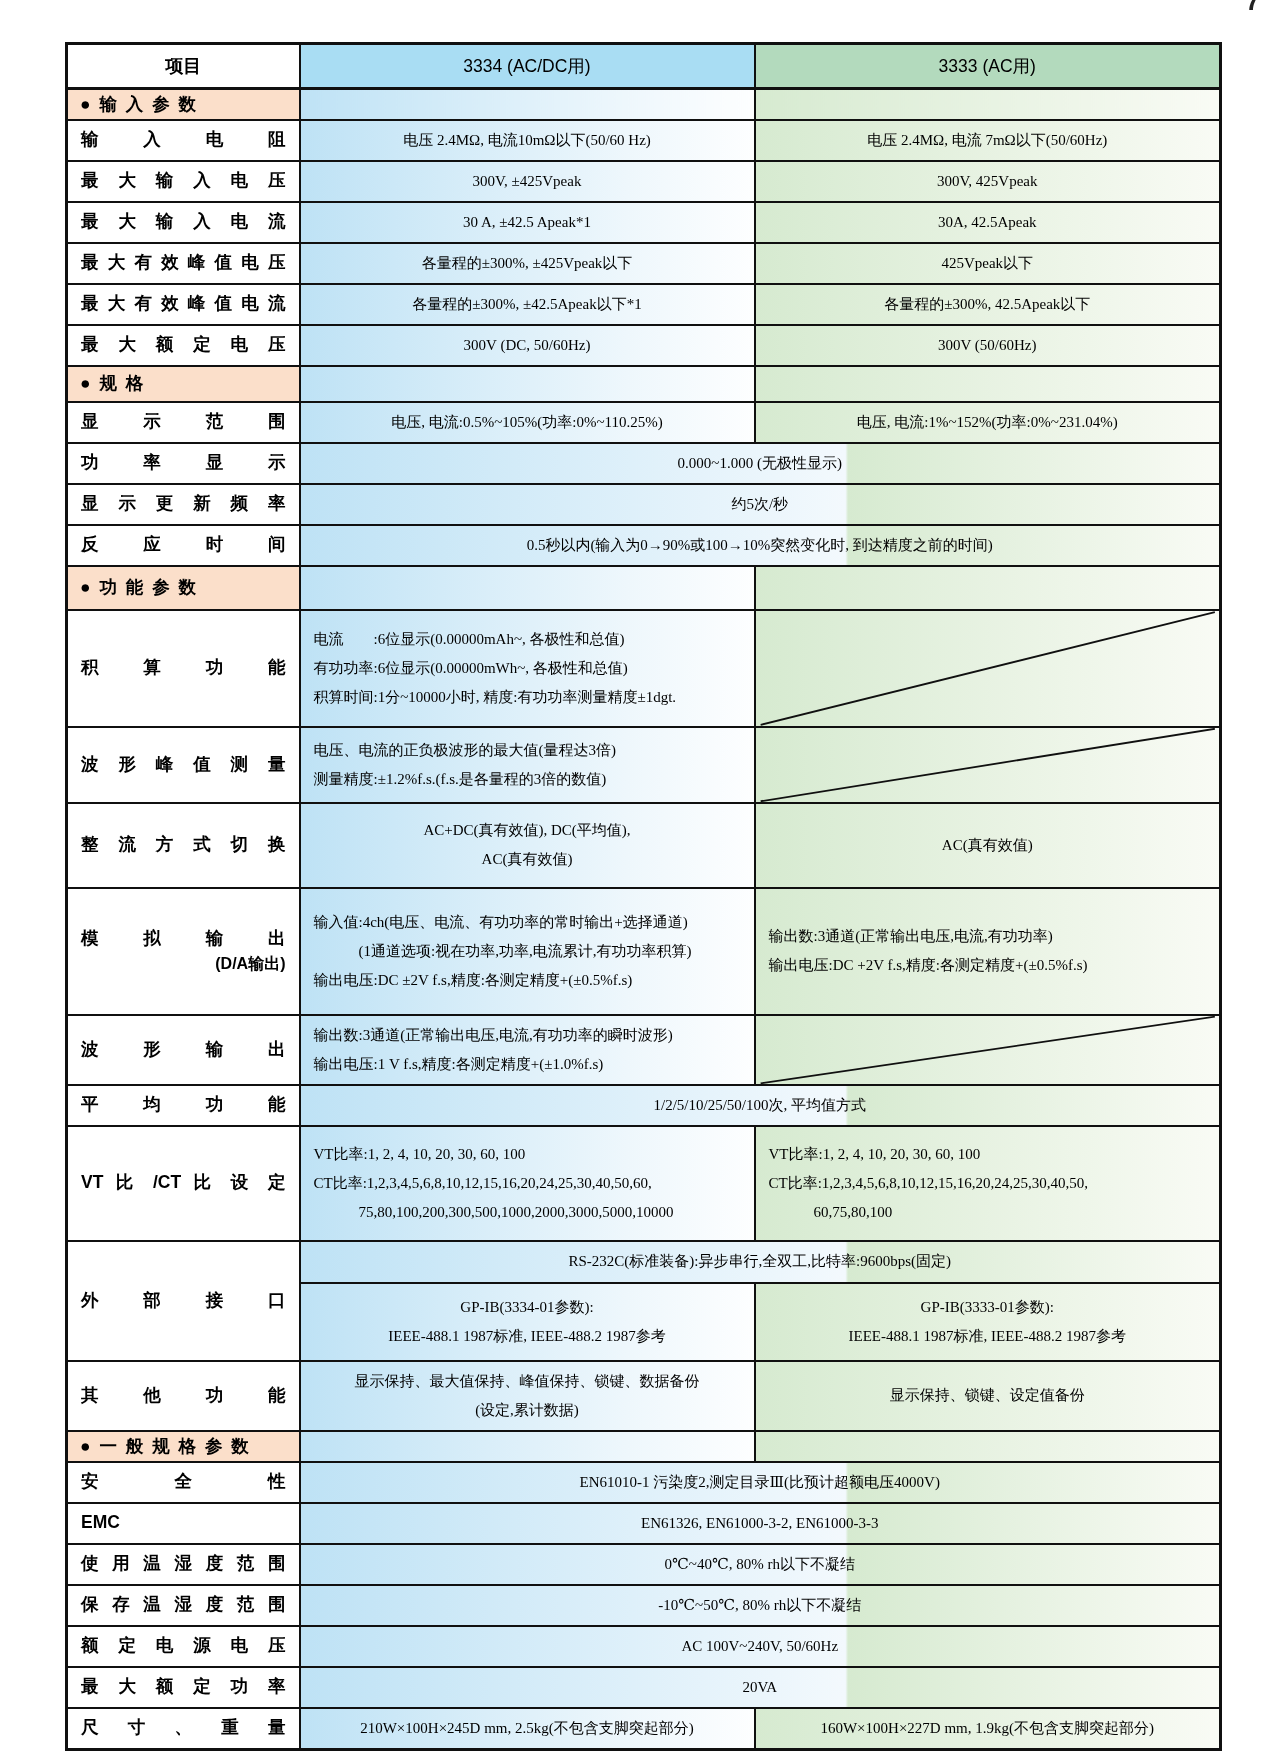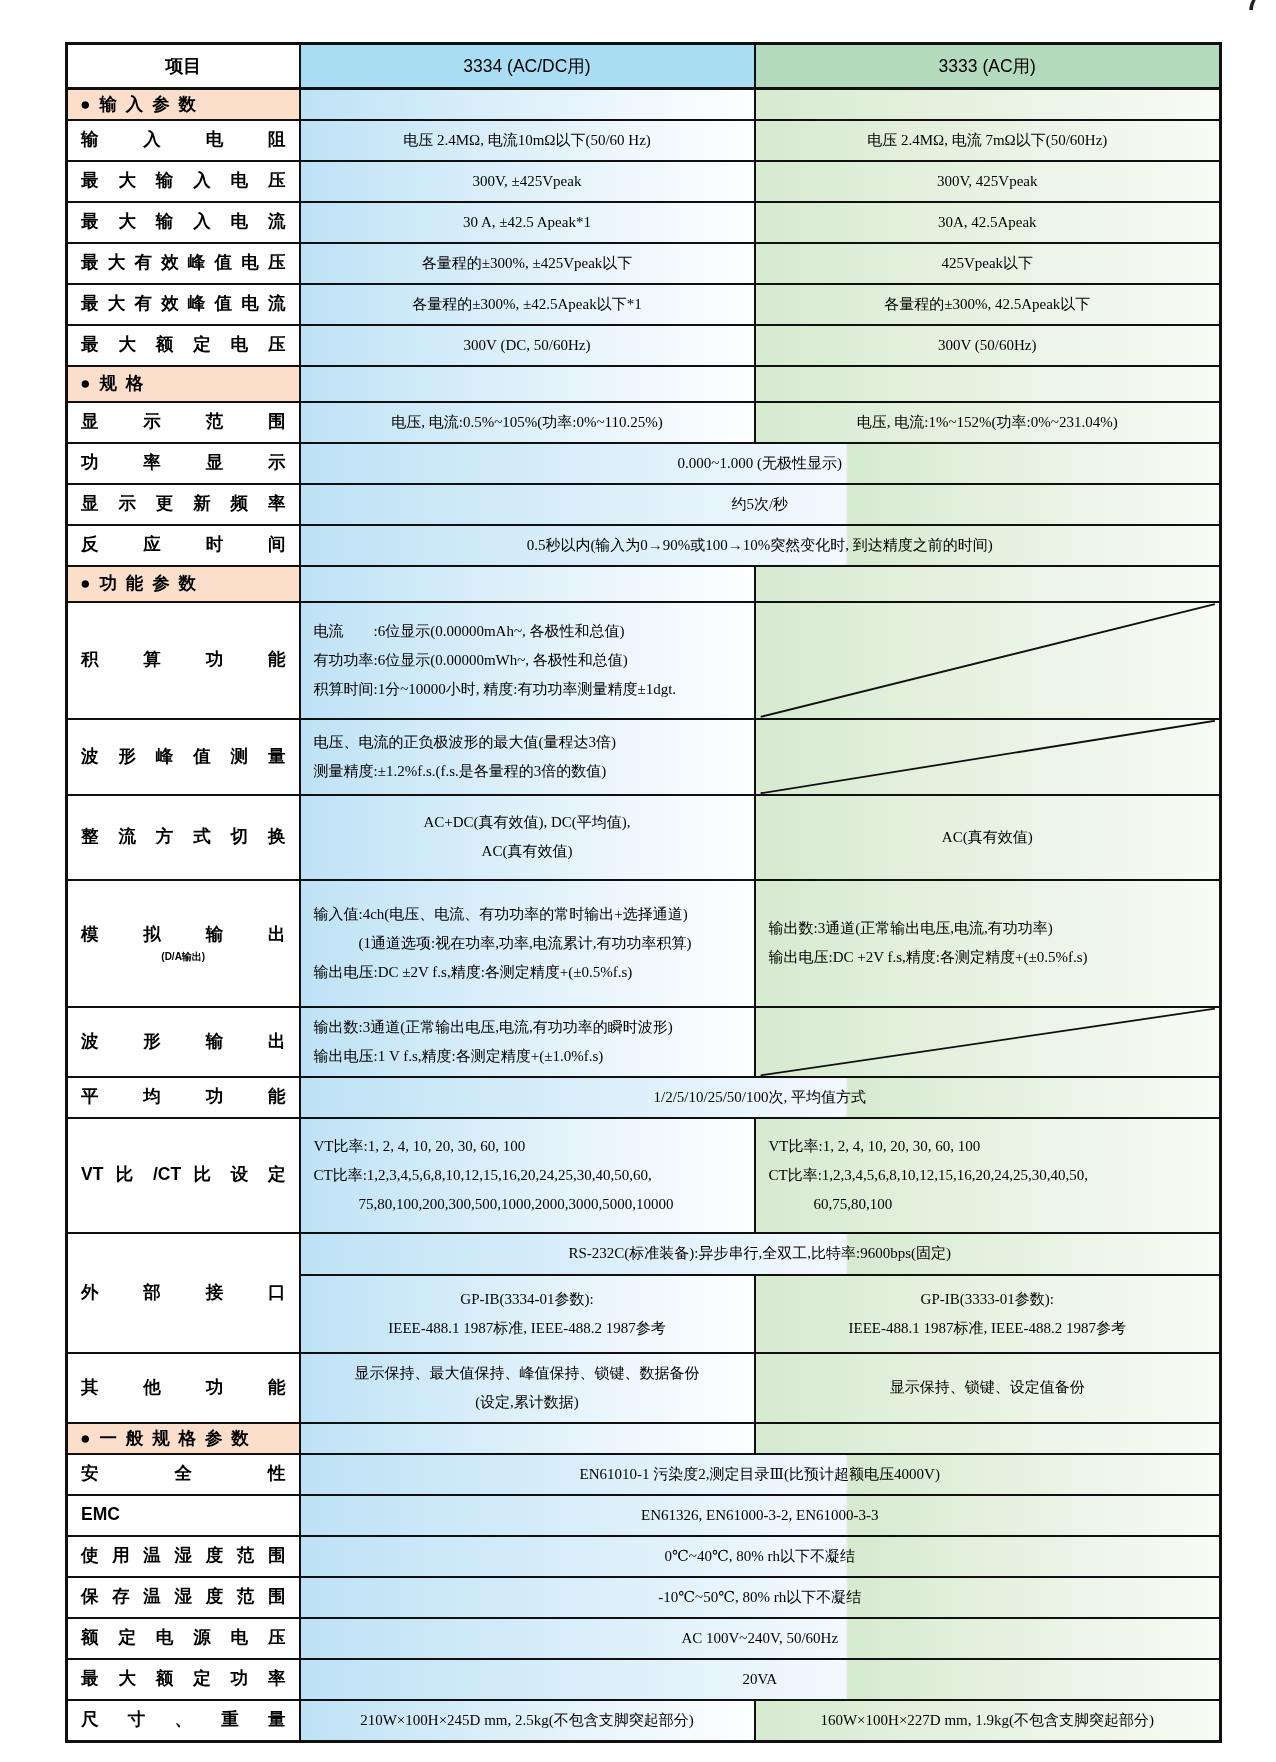--- a/index.html
+++ b/index.html
@@ -15,21 +15,21 @@
   .spec th,.spec td{border:2.5px solid #101010;vertical-align:middle;overflow:hidden;}
   table.spec{border:3px solid #101010;padding-left:9px;}
   .spec thead th{border-bottom:3px solid #101010;height:40px;
     font-family:"Liberation Sans",sans-serif;font-weight:400;font-size:17.5px;text-align:center;}
   .th-item{background:#ffffff;font-weight:bold !important;font-size:18px !important;}
   .th-3334{background:#a9ddf3;}
   .th-3333{background:#b3dabd;}
   .label-cell{background:#ffffff;padding:3px 13px;
     font-family:"Liberation Sans",sans-serif;font-weight:bold;font-size:17.5px;margin-left:19px;}
   .lbl{text-align:justify;text-align-last:justify;line-height:1.35;}
-  .sublbl{font-size:10px;font-weight:bold;text-align:center;margin-top:3px;}
+  .sublbl{font-size:16px;font-weight:bold;text-align:right;margin-top:3px;}
   .section-cell{background:#fbdfca;padding:3px 12px;
     font-family:"Liberation Sans",sans-serif;font-weight:bold;font-size:17.5px;}
   .section-lbl{text-align:left;letter-spacing:2px;line-height:1.3;}
   .c-blue{background:linear-gradient(90deg,#bee2f5 0%,#eef7fc 72%,#fdfeff 100%);}
   .c-green{background:linear-gradient(90deg,#d6ead0 0%,#eff6ea 72%,#f9fbf5 100%);}
   .c-span{background:linear-gradient(90deg,#bee2f5 0%,#f3f9fd 59.3%,#d6ead0 59.6%,#f9fbf5 100%);}
   td.na{position:relative;padding:0;}
   .na-svg{position:absolute;left:0;top:0;width:100%;height:100%;display:block;}
   .lines{font-size:15px;padding:4px 10px;}
   .lines .ln{white-space:pre;line-height:29px;}
@@ -198,21 +198,21 @@
         <tr style="height: 37px;">
           <td class="label-cell">
             <div class="lbl">反 应 时 间</div>
           </td>
           <td class="c-span" colspan="2">
             <div class="lines ac">
               <div class="ln">0.5秒以内(输入为0→90%或100→10%突然变化时, 到达精度之前的时间)</div>
             </div>
           </td>
         </tr>
-        <tr style="height: 36px;">
+        <tr style="height: 44px;">
           <td class="section-cell">
             <div class="section-lbl">● 功 能 参 数</div>
           </td>
           <td class="c-blue"></td>
           <td class="c-green"></td>
         </tr>
         <tr style="height: 117px;">
           <td class="label-cell">
             <div class="lbl">积 算 功 能</div>
           </td>

